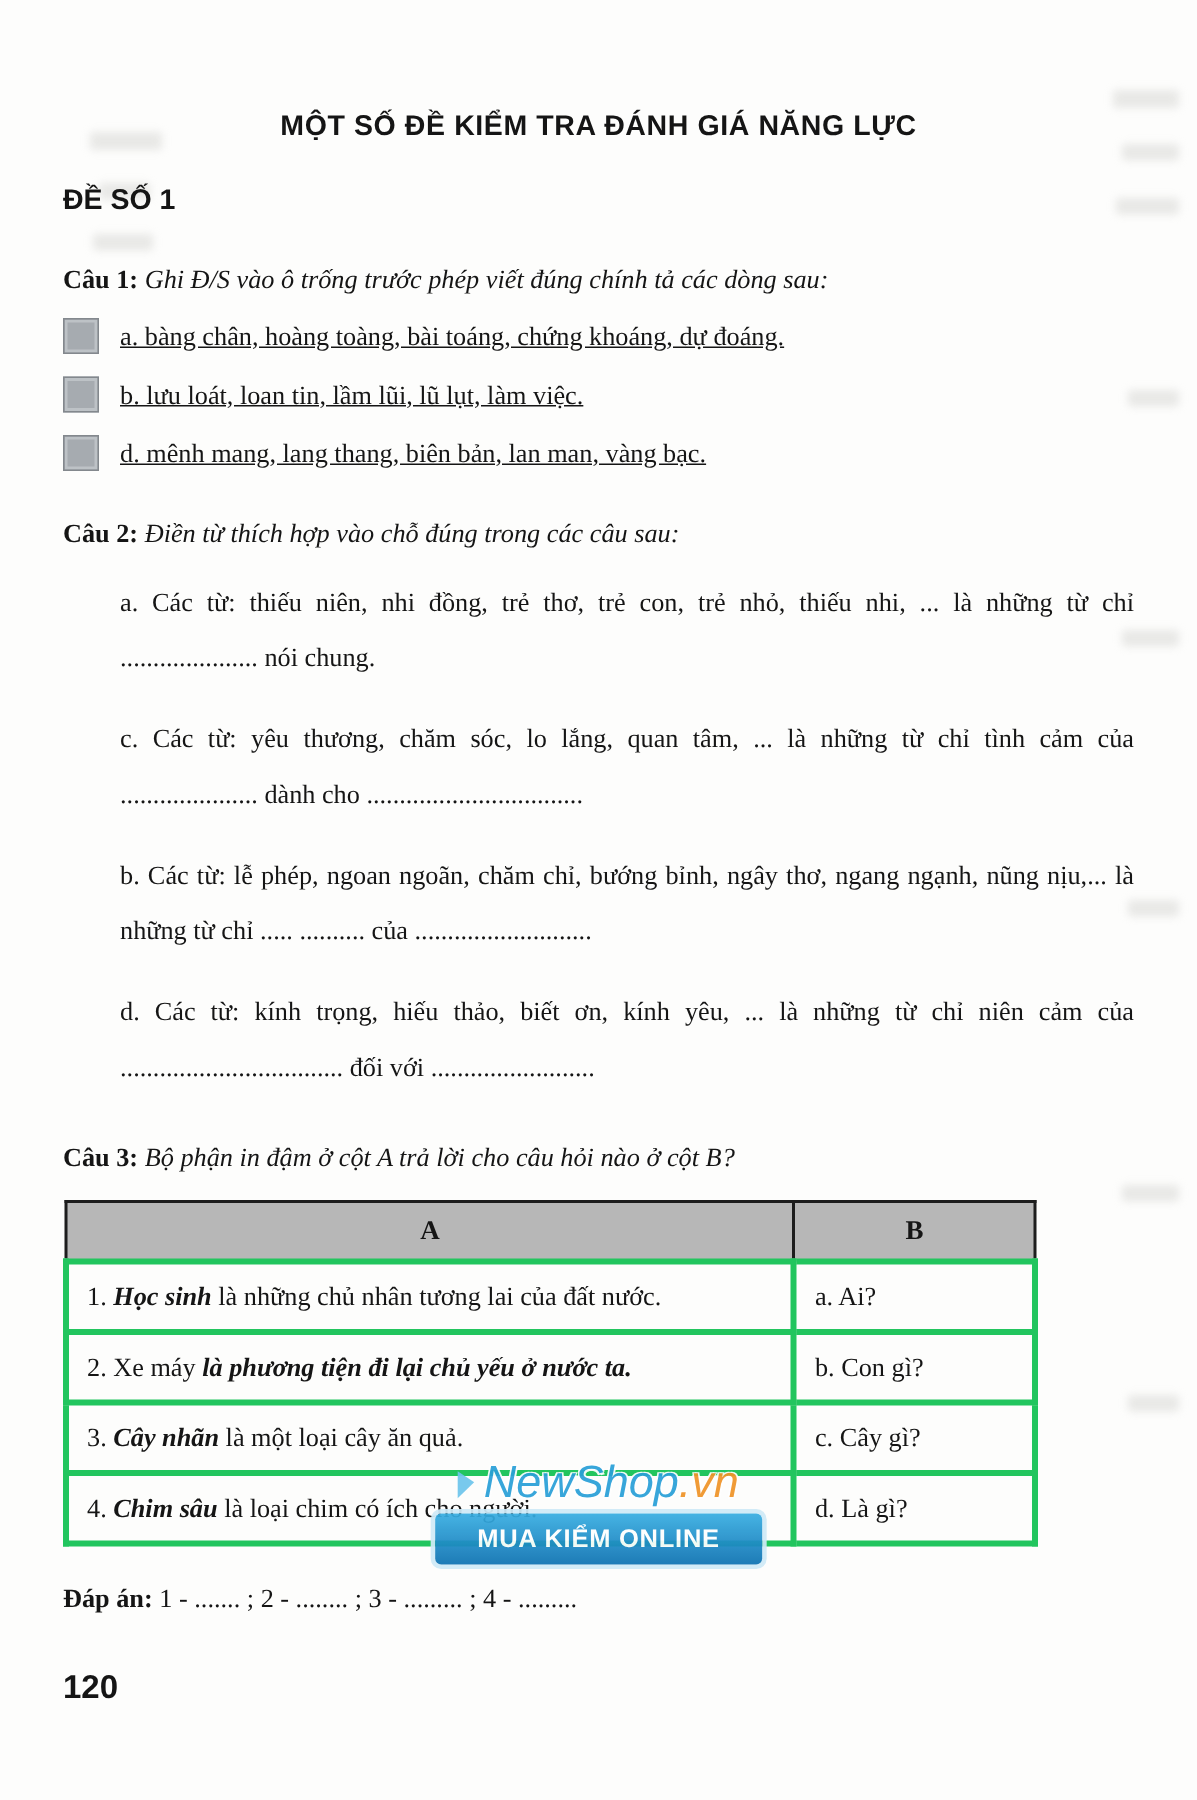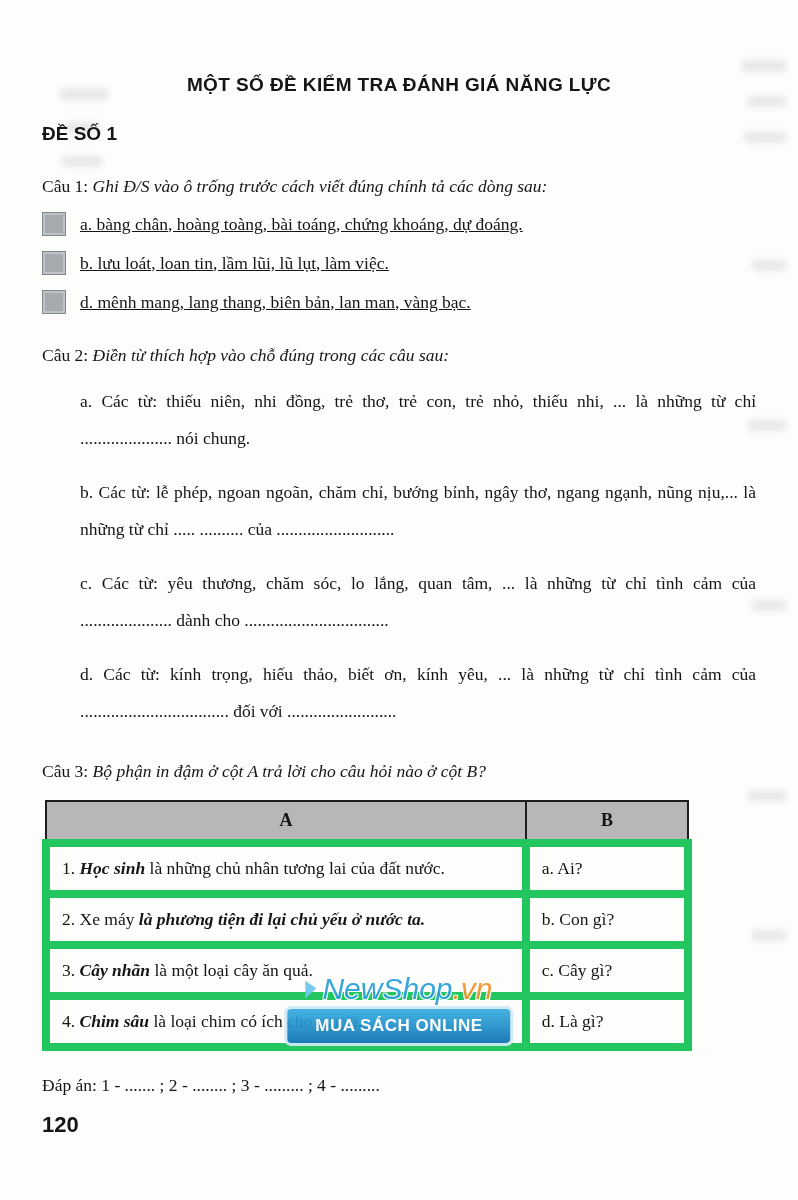--- a/index.html
+++ b/index.html
@@ -19,21 +19,21 @@
     font-size:19px;font-weight:bold;
     margin:16px 0 0 0;letter-spacing:.4px;
   }
   .subtitle{
     font-family:"Liberation Sans", sans-serif;
     font-size:19px;font-weight:bold;
     margin:27px 0 0 0;
   }
 
   .qhead{margin:31px 0 0 0;font-size:17.5px;}
-  .qlabel{font-weight:normal;}
+  .qlabel{font-weight:bold;}
   .qprompt{font-style:italic;}
 
   .q1-item{display:flex;align-items:center;margin:15px 0 0 0;font-size:17.5px;text-decoration:underline;}
   .checkbox{
     width:22px;height:22px;flex:none;
     background:#a6abb0;
     border:1px solid #83888d;
     box-shadow:inset 0 0 0 2px #bdc2c6;
     margin-right:14px;
   }
@@ -51,21 +51,21 @@
   }
   table.qa th{
     background:#b7b7b7;
     font-size:18px;font-weight:bold;
     padding:8px 6px;
     border:2px solid #1d1d1d;
   }
   table.qa td{
     font-size:17.5px;
     padding:11px 12px;
-    border:8px solid #22c55e;
+    border:4px solid #22c55e;
     vertical-align:middle;
   }
   td.col-a{width:505px;}
   td.col-b{width:145px;}
   .bi{font-weight:bold;font-style:italic;}
 
   .answers{margin:24px 0 0 0;font-size:17.5px;}
 
   .page-number{
     position:absolute;left:42px;top:1112px;
@@ -123,21 +123,21 @@
 <div class="art" style="left:752px;top:930px;width:34px;height:11px;"></div>
 
 <div class="content">
 
   <div class="title">MỘT SỐ ĐỀ KIỂM TRA ĐÁNH GIÁ NĂNG LỰC</div>
   <div class="subtitle">ĐỀ SỐ 1</div>
 
   <div class="qhead">
     <span class="qlabel">Câu 1:</span>
     <span> </span>
-    <span class="qprompt">Ghi Đ/S vào ô trống trước cách viết đúng chính tả các dòng sau:</span>
+    <span class="qprompt">Ghi Đ/S vào ô trống trước phép viết đúng chính tả các dòng sau:</span>
   </div>
 
   <div class="q1-item">
     <span class="checkbox"></span>
     <span>a. bàng chân, hoàng toàng, bài toáng, chứng khoáng, dự đoáng.</span>
   </div>
   <div class="q1-item">
     <span class="checkbox"></span>
     <span>b. lưu loát, loan tin, lầm lũi, lũ lụt, làm việc.</span>
   </div>
@@ -146,23 +146,23 @@
     <span>d. mênh mang, lang thang, biên bản, lan man, vàng bạc.</span>
   </div>
 
   <div class="qhead">
     <span class="qlabel">Câu 2:</span>
     <span> </span>
     <span class="qprompt">Điền từ thích hợp vào chỗ đúng trong các câu sau:</span>
   </div>
 
   <div class="q2-item">a. Các từ: thiếu niên, nhi đồng, trẻ thơ, trẻ con, trẻ nhỏ, thiếu nhi, ... là những từ chỉ ..................... nói chung.</div>
+  <div class="q2-item">c. Các từ: yêu thương, chăm sóc, lo lắng, quan tâm, ... là những từ chỉ tình cảm của ..................... dành cho .................................</div>
   <div class="q2-item">b. Các từ: lễ phép, ngoan ngoãn, chăm chỉ, bướng bỉnh, ngây thơ, ngang ngạnh, nũng nịu,... là những từ chỉ ..... .......... của ...........................</div>
-  <div class="q2-item">c. Các từ: yêu thương, chăm sóc, lo lắng, quan tâm, ... là những từ chỉ tình cảm của ..................... dành cho .................................</div>
-  <div class="q2-item">d. Các từ: kính trọng, hiếu thảo, biết ơn, kính yêu, ... là những từ chỉ tình cảm của .................................. đối với .........................</div>
+  <div class="q2-item">d. Các từ: kính trọng, hiếu thảo, biết ơn, kính yêu, ... là những từ chỉ niên cảm của .................................. đối với .........................</div>
 
   <div class="qhead">
     <span class="qlabel">Câu 3:</span>
     <span> </span>
     <span class="qprompt">Bộ phận in đậm ở cột A trả lời cho câu hỏi nào ở cột B?</span>
   </div>
 
   <table class="qa">
     <thead>
       <tr>
@@ -197,17 +197,17 @@
   </div>
 
 </div>
 
 <div class="watermark">
   <div class="brand">
     <span class="logo-tri"></span>
     <span><span>NewShop</span><span class="vn">.vn</span></span>
   </div>
   <div>
-    <span class="banner">MUA SÁCH ONLINE</span>
+    <span class="banner">MUA KIỂM ONLINE</span>
   </div>
 </div>
 
 <div class="page-number">120</div>
 
 </body></html>

